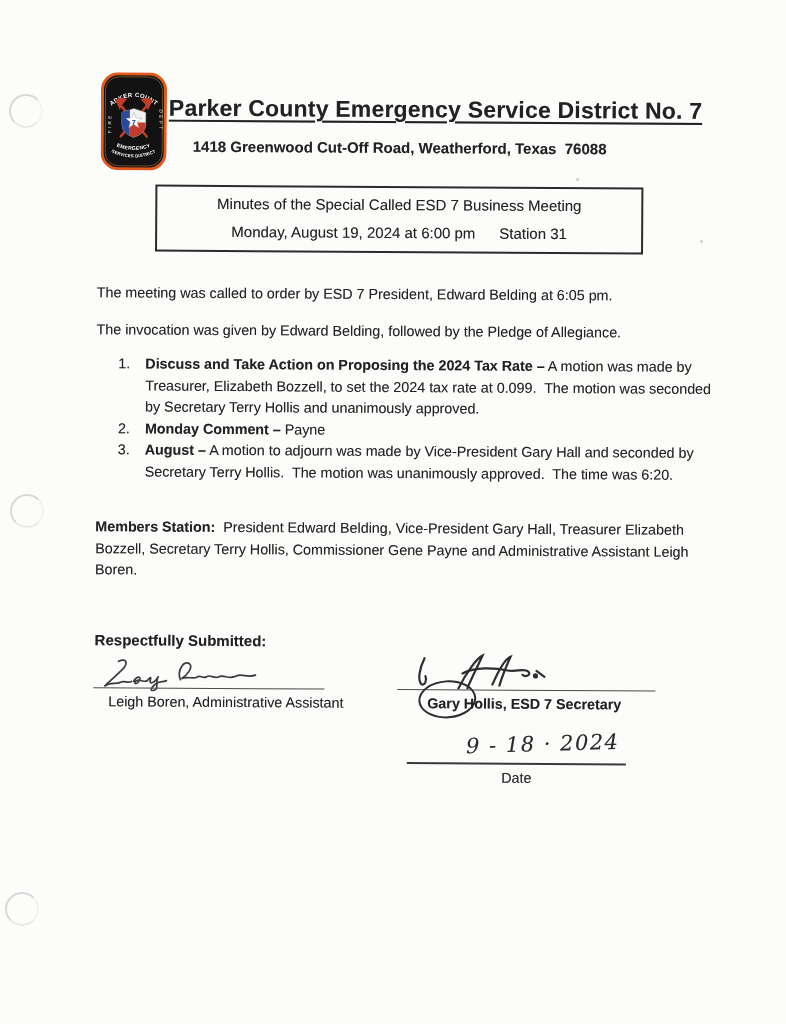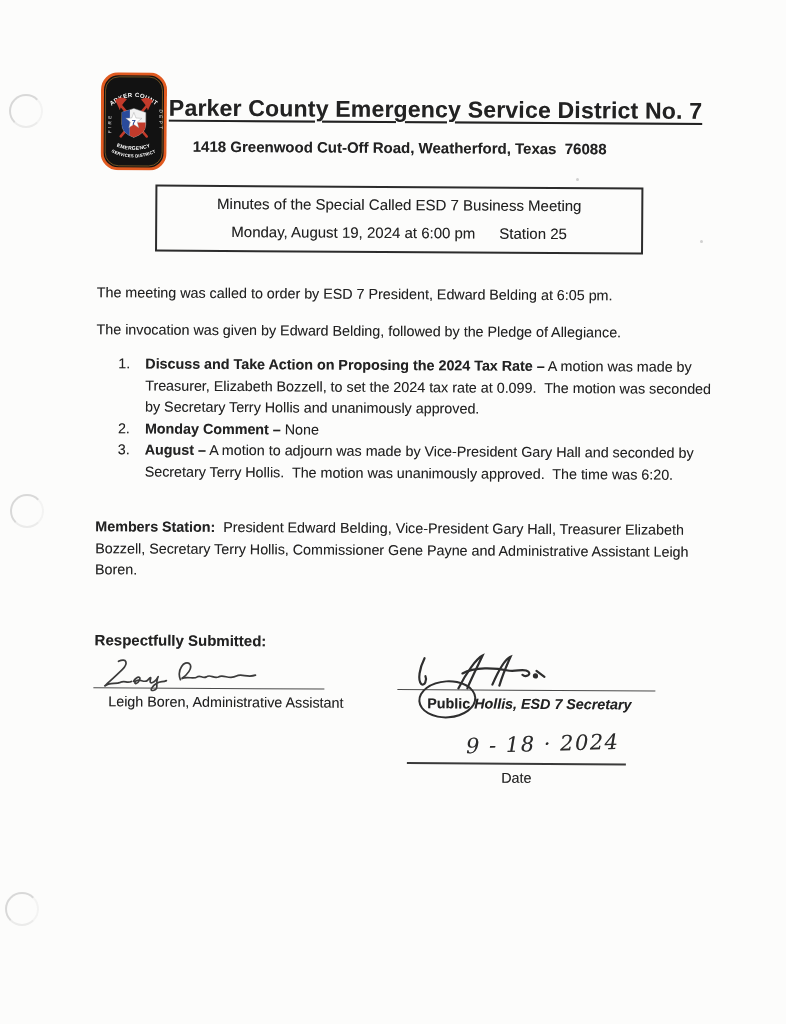--- a/index.html
+++ b/index.html
@@ -53,21 +53,21 @@
   
   .sig-svg{position:absolute;}
   .sig-leigh{left:102px;top:657px;width:165px;height:36px;}
   .sig-terry{left:414px;top:652px;width:150px;height:40px;}
   .sigline{position:absolute;height:0;border-top:1.6px solid #4a4a4a;}
   .line-left{left:95px;top:689px;width:231px;}
   .line-right{left:399px;top:689px;width:258px;}
   .sig-name{position:absolute;top:695px;font-size:14.3px;}
   .name-left{left:110px;}
   .name-right{left:429px;font-weight:700;}
-  .name-right .rest{margin-left:4px;font-style:italic;}
+  .name-right .rest{margin-left:4px;}
   .terry-ellipse{position:absolute;left:420px;top:680px;width:58px;height:38px;
                  border:2.6px solid #2e2e2e;border-radius:50%;transform:rotate(-4deg);}
 
   
   .date-value{position:absolute;left:468px;top:731px;font-family:"DejaVu Serif",serif;font-style:italic;
               font-size:21px;letter-spacing:1.5px;transform:rotate(-2deg);color:#2a2a2a;}
   .date-line{position:absolute;left:409px;top:762px;width:219px;height:0;border-top:2px solid #3a3a3a;}
   .date-label{position:absolute;left:409px;top:769px;width:219px;text-align:center;font-size:14.3px;}
 </style>
 </head>
@@ -121,35 +121,35 @@
       </text>
     </svg>
 
     <div class="title">Parker County Emergency Service District No. 7</div>
     <div class="address">1418 Greenwood Cut-Off Road, Weatherford, Texas  76088</div>
 
     <div class="mbox">
       <div class="l1">Minutes of the Special Called ESD 7 Business Meeting</div>
       <div class="l2">
         <span>Monday, August 19, 2024 at 6:00 pm</span>
-        <span>Station 25</span>
+        <span>Station 31</span>
       </div>
     </div>
 
     <div class="para p1">The meeting was called to order by ESD 7 President, Edward Belding at 6:05 pm.</div>
     <div class="para p2">The invocation was given by Edward Belding, followed by the Pledge of Allegiance.</div>
 
     <div class="agenda">
       <div class="item">
         <span class="num">1.</span>
         <span class="itxt"><span class="b">Discuss and Take Action on Proposing the 2024 Tax Rate –</span><span> A motion was made by Treasurer, Elizabeth Bozzell, to set the 2024 tax rate at 0.099.  The motion was seconded by Secretary Terry Hollis and unanimously approved.</span></span>
       </div>
       <div class="item">
         <span class="num">2.</span>
-        <span class="itxt"><span class="b">Monday Comment –</span><span> None</span></span>
+        <span class="itxt"><span class="b">Monday Comment –</span><span> Payne</span></span>
       </div>
       <div class="item">
         <span class="num">3.</span>
         <span class="itxt"><span class="b">August –</span><span> A motion to adjourn was made by Vice-President Gary Hall and seconded by Secretary Terry Hollis.  The motion was unanimously approved.  The time was 6:20.</span></span>
       </div>
     </div>
 
     <div class="members"><span class="b">Members Station:</span><span>  President Edward Belding, Vice-President Gary Hall, Treasurer Elizabeth Bozzell, Secretary Terry Hollis, Commissioner Gene Payne and Administrative Assistant Leigh Boren.</span></div>
 
     <div class="submitted">Respectfully Submitted:</div>
@@ -169,20 +169,20 @@
         <path d="M12 6 C7 16 5 28 9 32 C12 34 15 28 13 24"></path>
         <path d="M46 36 C54 20 64 6 70 3 C66 12 58 28 55 36"></path>
         <path d="M80 32 C86 18 93 6 98 4 C94 13 89 26 87 33"></path>
         <path d="M50 21 C62 14 82 15 97 18 C105 19 112 15 116 19 C119 22 113 25 110 22"></path>
         <path d="M124 18 L132 24"></path>
       </g>
       <circle cx="123" cy="23" r="2.6" fill="#2e2e2e"></circle>
     </svg>
     <div class="sigline line-right"></div>
     <div class="terry-ellipse"></div>
-    <div class="sig-name name-right"><span>Public</span><span class="rest">Hollis, ESD 7 Secretary</span></div>
+    <div class="sig-name name-right"><span>Gary</span><span class="rest">Hollis, ESD 7 Secretary</span></div>
 
     <div class="date-value">9 - 18 · 2024</div>
     <div class="date-line"></div>
     <div class="date-label">Date</div>
 
   </div>
 </div>
 
 </body></html>

